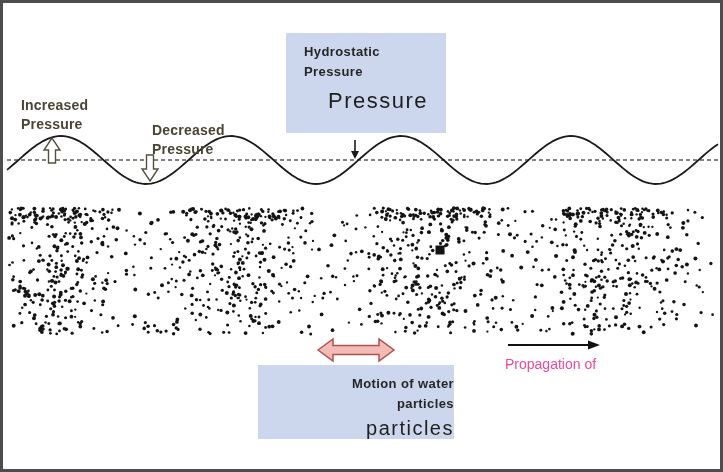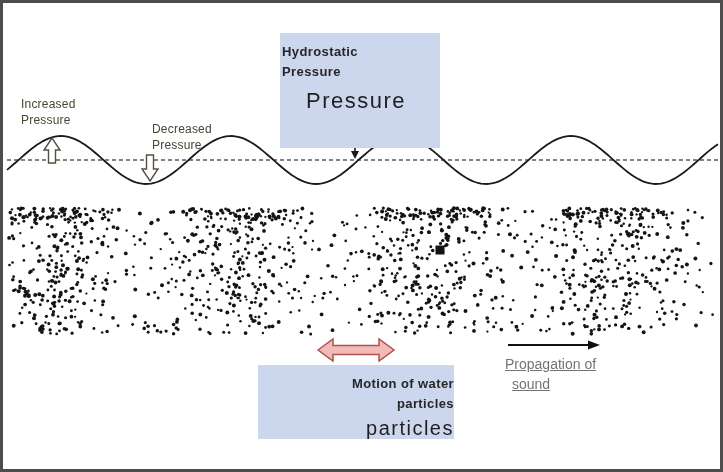--- a/index.html
+++ b/index.html
@@ -10,41 +10,41 @@
     background:#ffffff;
     border:3px solid #4d4d4d;
     font-family:"Liberation Sans", sans-serif;
     overflow:hidden;
   }
   .layer{position:absolute;left:0;top:0;}
   .bluebox{
     position:absolute;
     box-sizing:border-box;
   }
-  .hydro{left:277px;top:30px;width:160px;height:115px;padding:9px 0 0 2px;}
+  .hydro{left:283px;top:30px;width:160px;height:100px;padding:9px 0 0 18px;}
   .motion{left:255px;top:362px;width:196px;height:74px;padding-top:9px;text-align:right;}
   .small-line{
     font-size:13px;font-weight:700;color:#262626;
     letter-spacing:.4px;line-height:1.5;
   }
   .bigword{
     font-size:22px;color:#1f1f1f;letter-spacing:1.5px;
     margin-top:7px;font-weight:400;
   }
   .hydro .bigword{margin-left:24px;}
   .motion .bigword{font-size:20px;margin-top:4px;}
   .pressure-label{
-    position:absolute;font-size:12px;font-weight:400;
+    position:absolute;font-size:14px;font-weight:700;
     color:#4a4434;line-height:1.35;letter-spacing:.2px;
   }
   .increased{left:18px;top:93px;}
   .decreased{left:112px;top:118px;}
   .prop-label{
     position:absolute;left:502px;top:352px;
-    font-size:14px;color:#737373;line-height:1.4;text-decoration:underline;
+    font-size:14px;color:#ec4899;line-height:1.4;
   }
   .prop-label .l2{margin-left:7px;}
 </style>
 </head>
 <body>
 
 <div class="canvas">
 
   <svg class="layer" width="723" height="472" viewBox="0 0 723 472">
 
@@ -1531,16 +1531,15 @@
   </div>
 
   <div class="bluebox motion" style="background: rgb(204, 215, 238);">
     <div class="small-line">Motion of water</div>
     <div class="small-line">particles</div>
     <div class="bigword">particles</div>
   </div>
 
   <div class="prop-label">
     <div class="l1">Propagation of</div>
-    <div class="l2">sound</div>
   </div>
 
 </div>
 
 </body></html>

